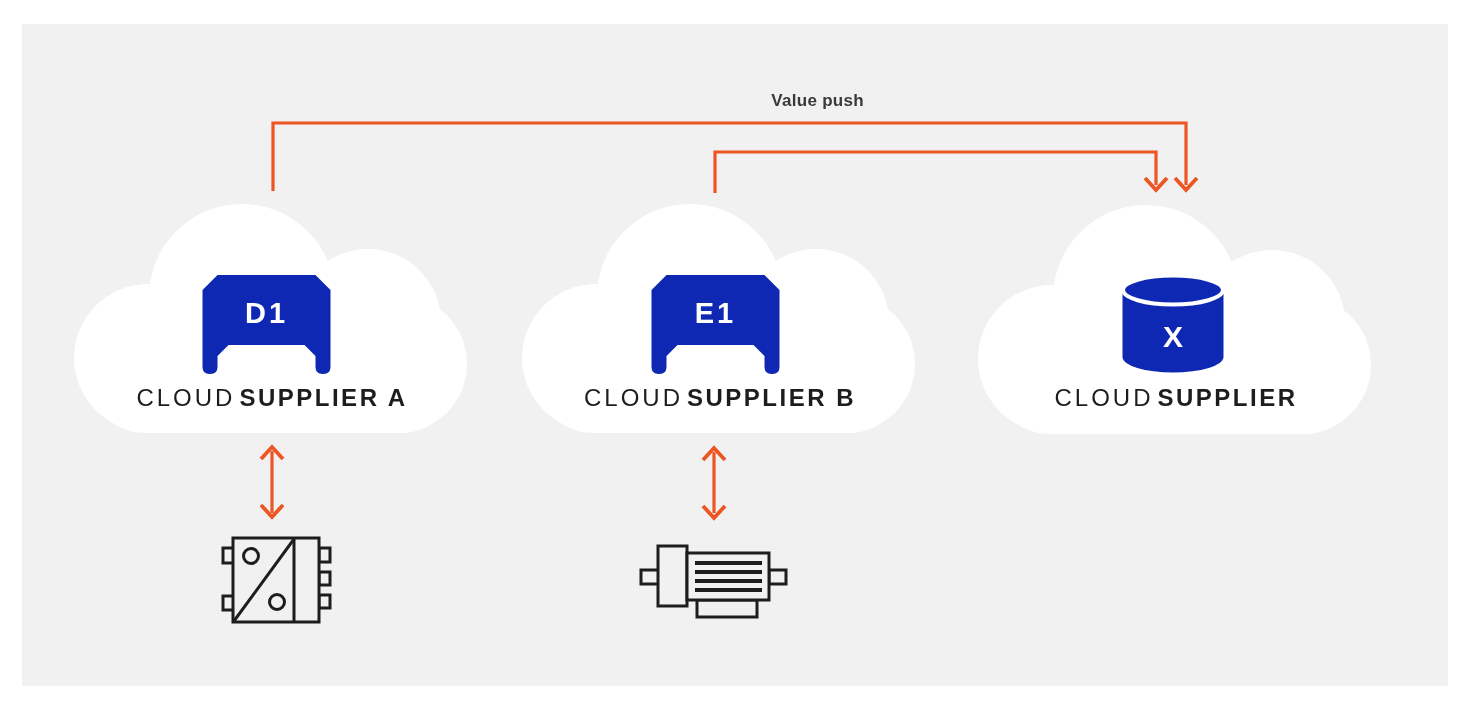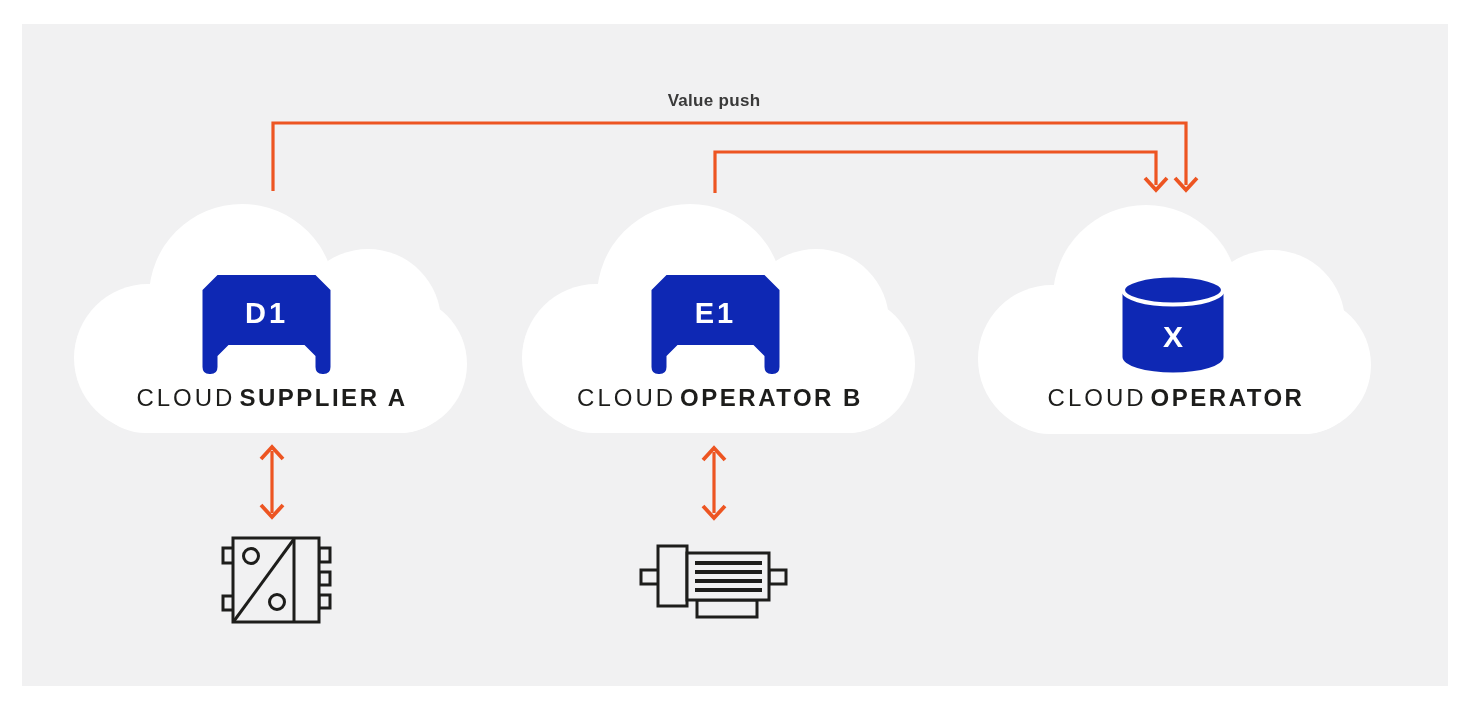--- a/index.html
+++ b/index.html
@@ -9,21 +9,21 @@
     font-family:"Liberation Sans", sans-serif;
   }
   .panel {
     position:absolute; left:22px; top:24px; width:1426px; height:662px;
     background:var(--panel-bg,#f1f1f2);
   }
   .overlay { position:absolute; left:0; top:0; width:1472px; height:710px; pointer-events:none; }
   .flow-line { stroke:var(--flow-orange,#ed5522); stroke-width:3.2; fill:none; }
   .flow-head { stroke:var(--flow-orange,#ed5522); stroke-width:3.8; fill:none; }
   .flow-label {
-    position:absolute; left:564px; top:91px; width:300px; text-align:center;
+    position:absolute; left:564px; top:91px; width:300px; text-align:right;
     font-size:17px; font-weight:bold; color:var(--flow-label-ink,#3a3a3a); letter-spacing:0.3px;
   }
   .cloud { position:absolute; width:400px; height:233px; }
   .cloud-fill { fill:var(--cloud-fill,#ffffff); }
   .node-icon { position:absolute; }
   .blue-fill { fill:var(--node-blue,#0e28b4); }
   .lid { fill:var(--node-blue,#0e28b4); stroke:var(--cloud-fill,#ffffff); stroke-width:4; }
   .icon-code {
     font-family:"Liberation Sans", sans-serif; font-weight:bold; fill:#ffffff;
   }
@@ -91,24 +91,24 @@
   <svg class="node-icon" style="left:1122px; top:273px;" width="102" height="100" viewBox="0 0 102 100">
     <path class="blue-fill" d="M 0.5,17 A 50.5,15 0 0 0 101.5,17 L 101.5,84 A 50.5,15.5 0 0 1 0.5,84 Z"></path>
     <ellipse class="lid" cx="51" cy="17" rx="50" ry="14.5"></ellipse>
     <text class="icon-code" x="51" y="74" text-anchor="middle" font-size="30">X</text>
   </svg>
 
   <div class="cloud-label" style="left:112px;">
     <span>CLOUD</span><span class="bold-part">SUPPLIER A</span>
   </div>
   <div class="cloud-label" style="left:560px;">
-    <span>CLOUD</span><span class="bold-part">OPERATOR B</span>
+    <span>CLOUD</span><span class="bold-part">SUPPLIER B</span>
   </div>
   <div class="cloud-label" style="left:1016px;">
-    <span>CLOUD</span><span class="bold-part">OPERATOR</span>
+    <span>CLOUD</span><span class="bold-part">SUPPLIER</span>
   </div>
 
   <svg class="overlay" viewBox="0 0 1472 710">
     <path class="flow-line" d="M 273,191 L 273,123 L 1186,123 L 1186,185"></path>
     <path class="flow-head" d="M 1175,178 L 1186,190 L 1197,178"></path>
     <path class="flow-line" d="M 715,193 L 715,152 L 1156,152 L 1156,185"></path>
     <path class="flow-head" d="M 1145,178 L 1156,190 L 1167,178"></path>
 
     <g>
       <path class="flow-line" d="M 272,451 L 272,513"></path>

